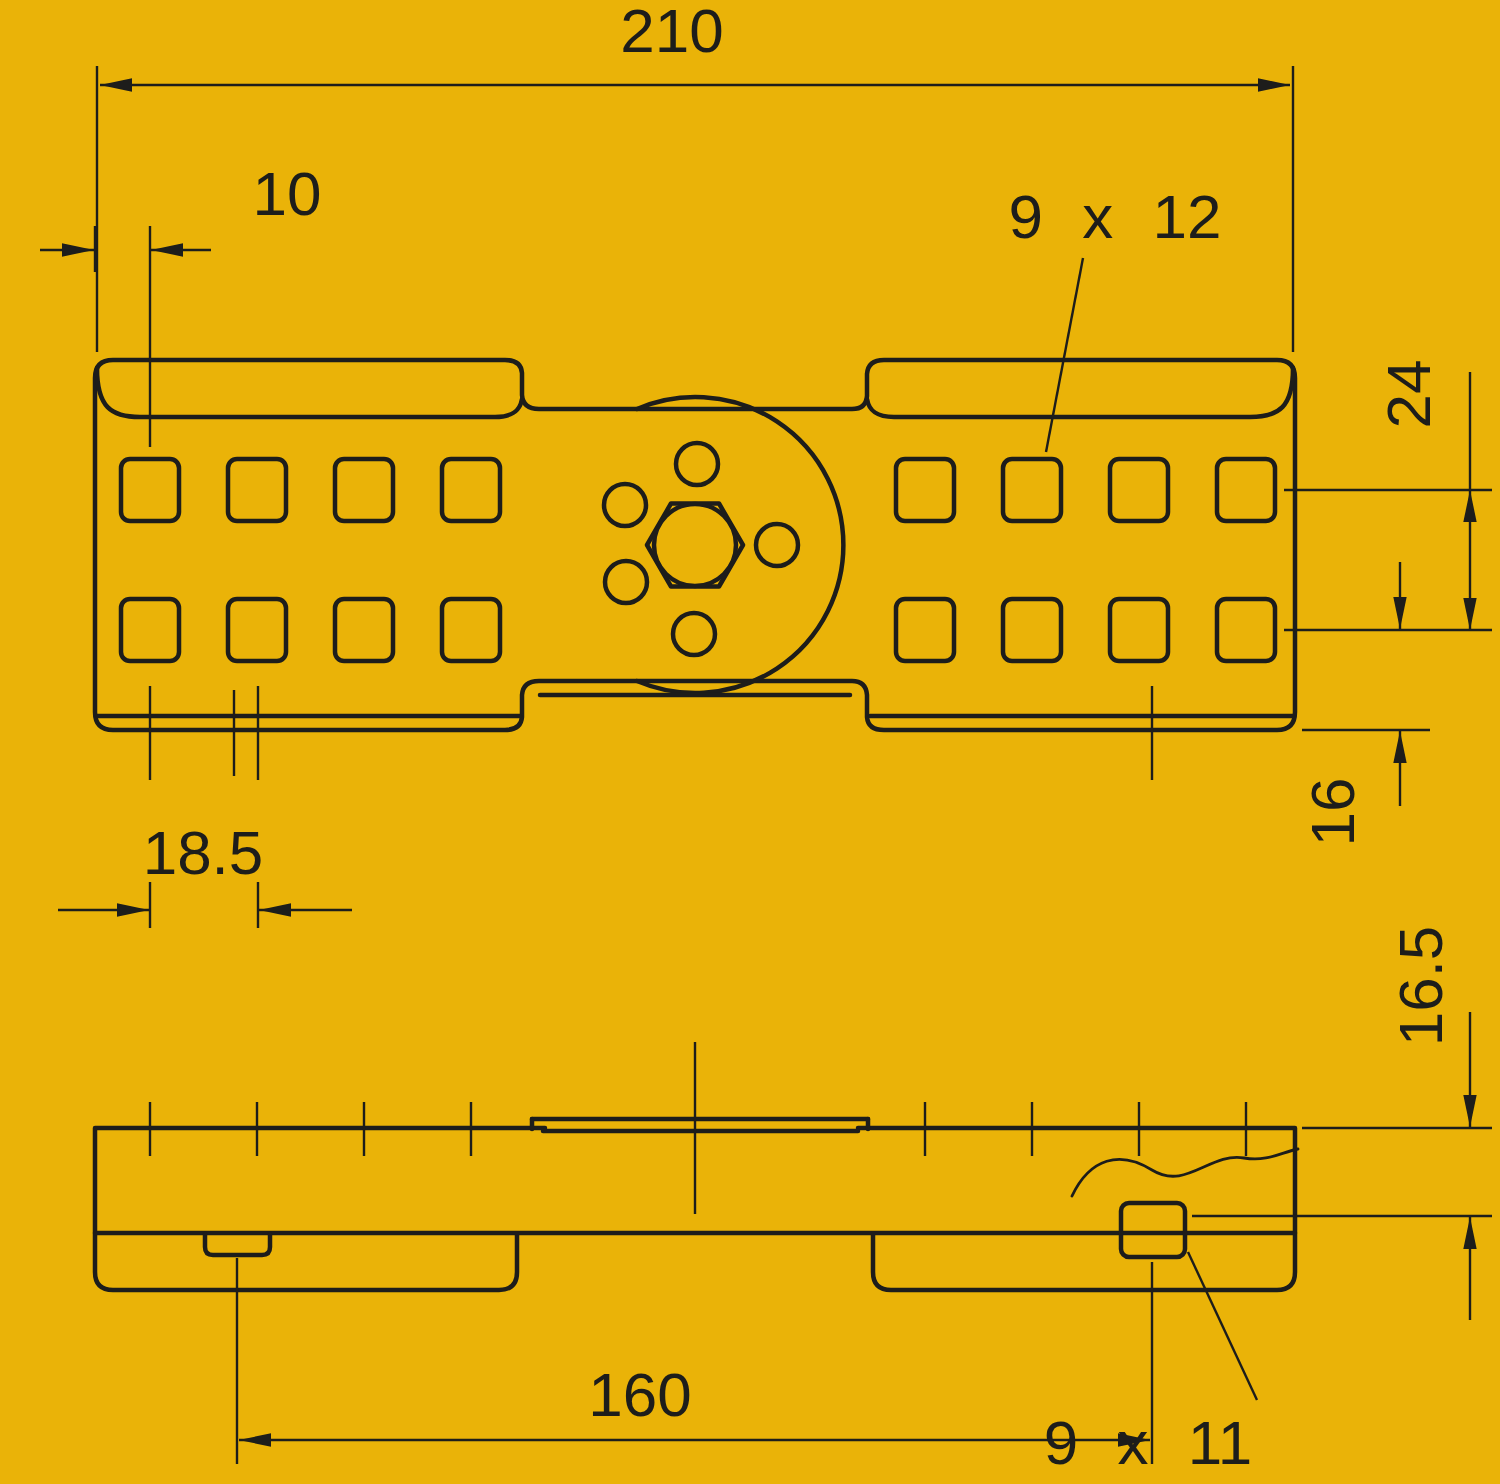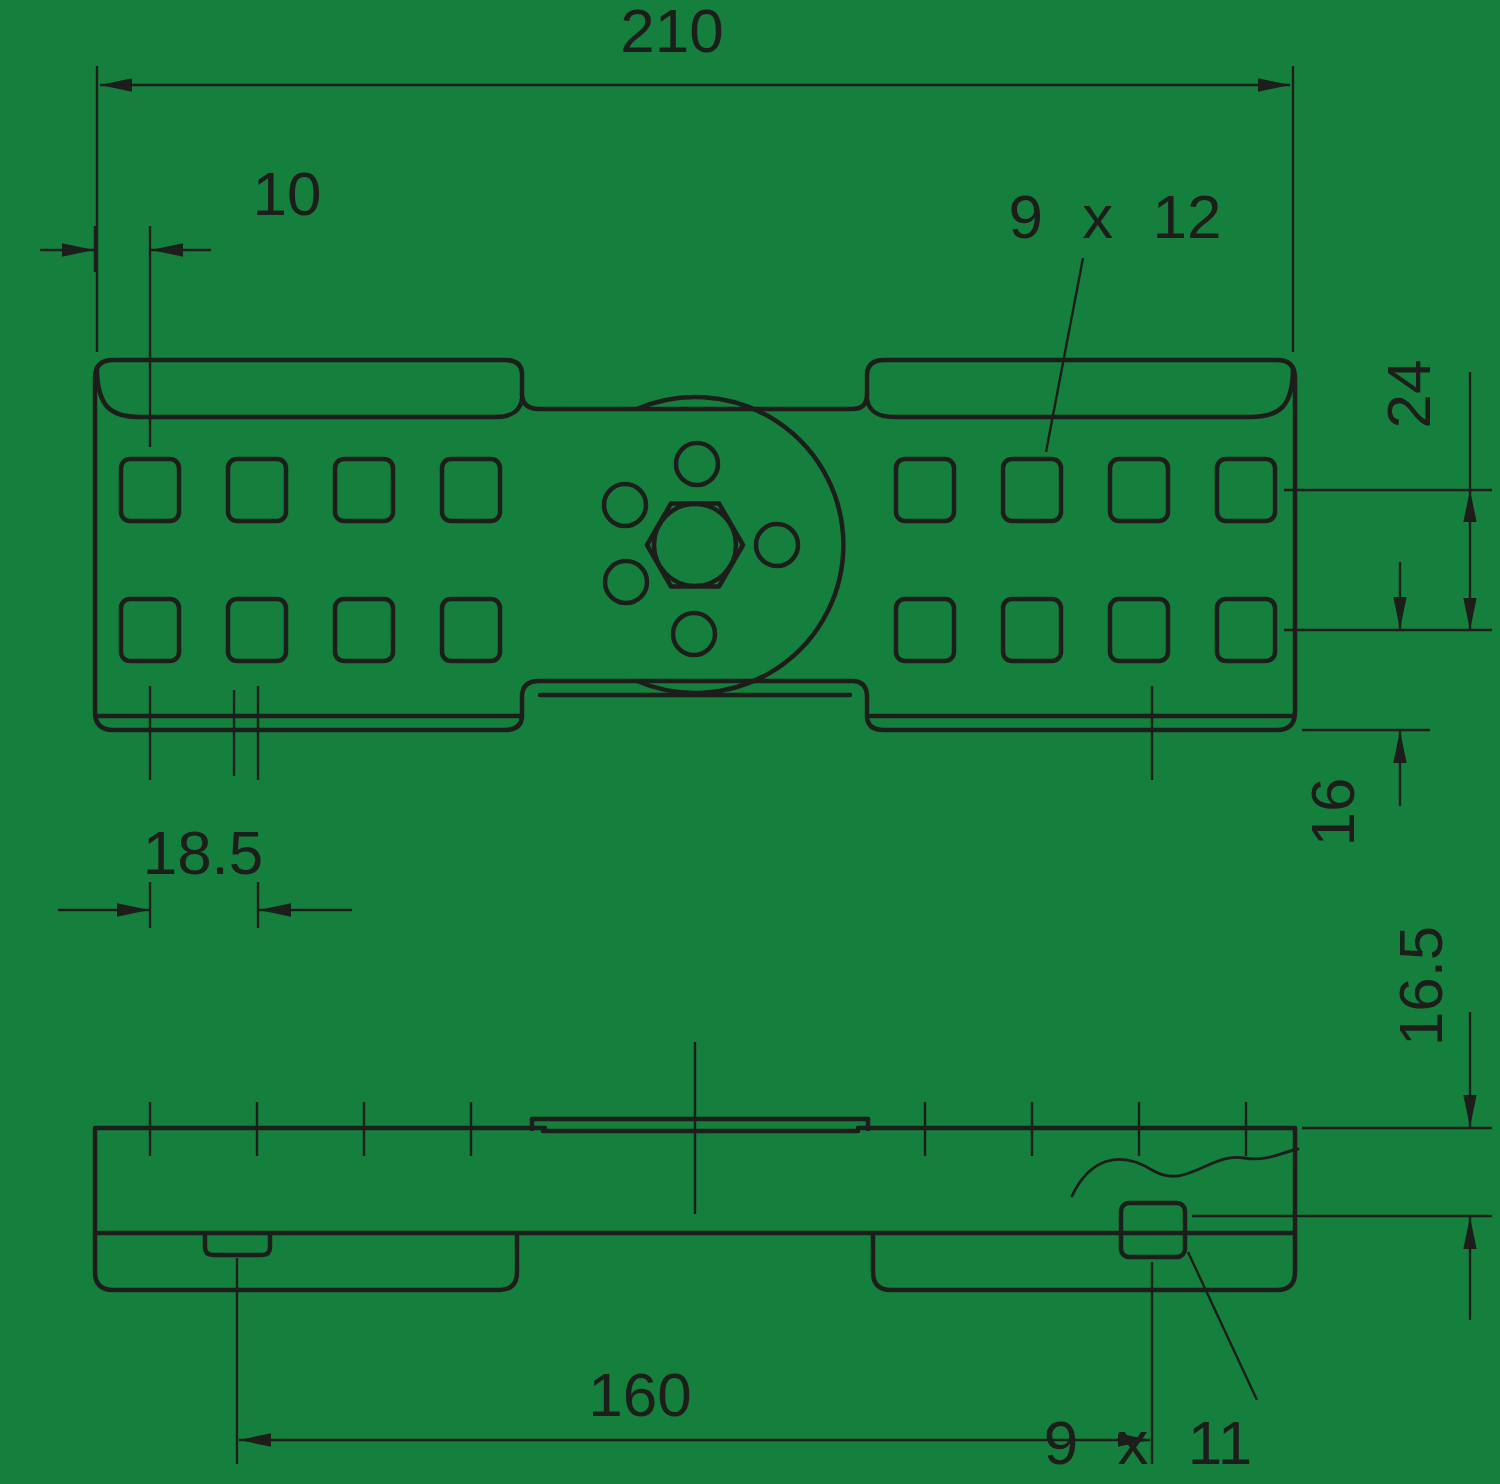--- a/index.html
+++ b/index.html
@@ -1,16 +1,16 @@
 <!DOCTYPE html>
 <html><head>
 <meta charset="utf-8">
 <style>
   html,body{margin:0;padding:0;background:#ffffff;}
-  .stage{width:1500px;height:1484px;position:relative;background:#15803d;overflow:hidden;}
+  .stage{width:1500px;height:1484px;position:relative;background:#eab308;overflow:hidden;}
   svg{display:block;}
   .obj{fill:none;stroke:#1d1d1b;stroke-width:4.5;stroke-linejoin:round;stroke-linecap:round;}
   .thin{fill:none;stroke:#1d1d1b;stroke-width:2.4;stroke-linecap:butt;}
   .brk{fill:none;stroke:#1d1d1b;stroke-width:2.8;stroke-linecap:round;}
   text{fill:#1d1d1b;font-family:"Liberation Sans","DejaVu Sans",sans-serif;font-size:62px;}
   .spread{word-spacing:22px;}
 </style>
 </head>
 <body>
 

